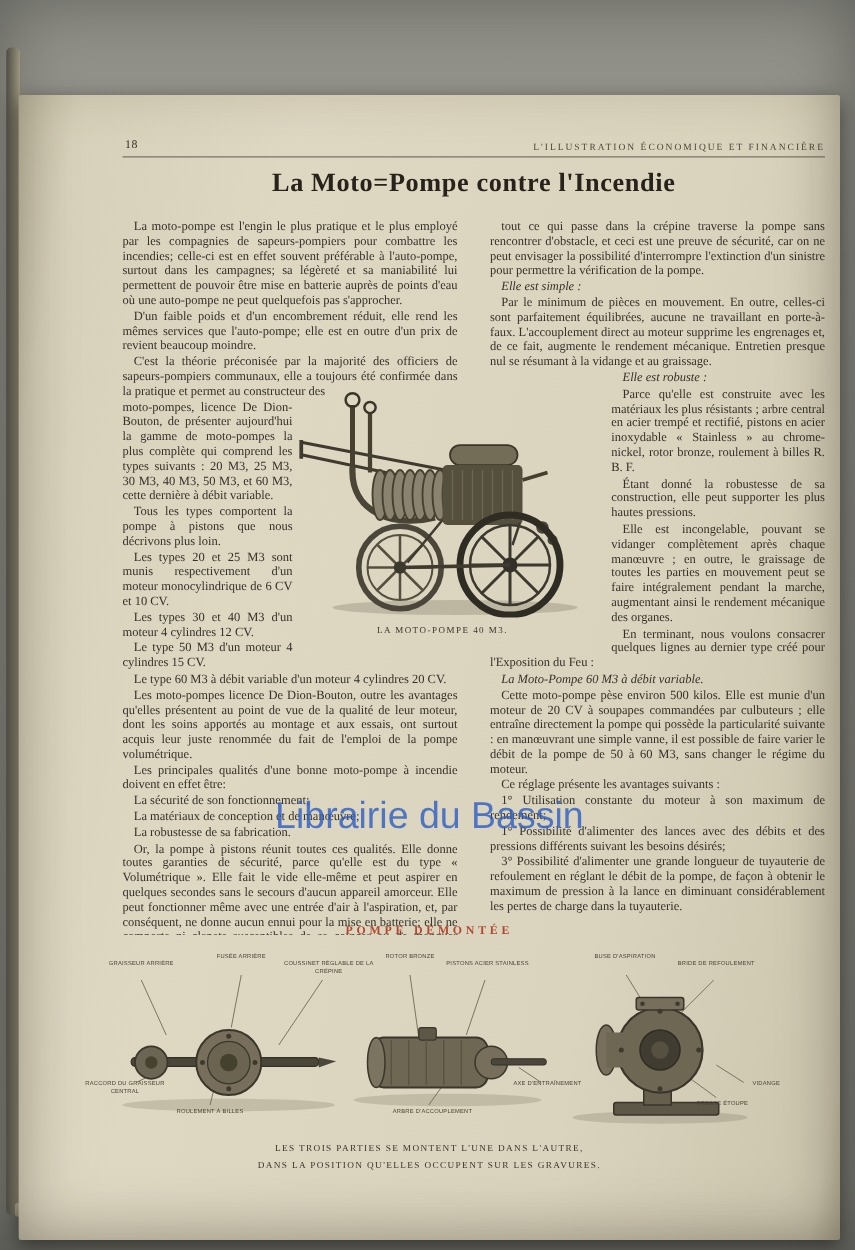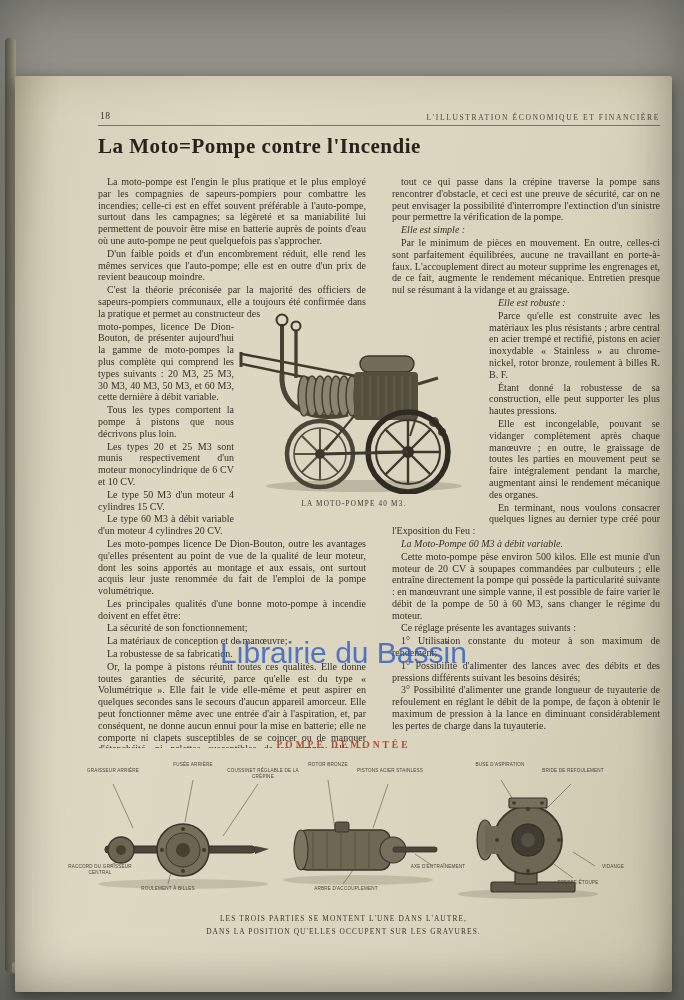--- a/index.html
+++ b/index.html
@@ -18,21 +18,21 @@
   .page{
     position:absolute;left:15px;top:48px;width:657px;height:916px;border-radius:2px;
     background:linear-gradient(100deg,#c6bfa6 0%,#d7d0ba 6%,#ded7c2 28%,#dad3bd 70%,#cdc6af 97%,#bdb59d 100%);
     box-shadow:0 5px 16px rgba(0,0,0,.5), inset 0 0 40px rgba(90,80,50,.18);
     color:#35312a;
     margin-top:28px;
   }
   .header{position:absolute;left:83px;top:34px;width:562px;height:15px;border-bottom:1px solid #7a7466;}
   .page-num{position:absolute;left:2px;top:1px;font-size:9.5px;letter-spacing:.5px;}
   .journal{position:absolute;left:0;right:0;top:3px;text-align:right;font-size:7.6px;letter-spacing:1.6px;color:#4c473b;}
-  .main-title{position:absolute;left:83px;top:58px;width:562px;text-align:left;
+  .main-title{position:absolute;left:83px;top:58px;width:562px;text-align:center;
     font-size:21px;font-weight:bold;letter-spacing:.5px;color:#27231c;}
   .cols{position:absolute;left:83px;top:100px;width:562px;height:572px;display:flex;gap:26px;
     text-align:justify;font-size:10px;line-height:1.18;overflow:hidden;}
   .col{width:276px;}
   .col p{margin:0 0 1px 0;text-indent:9px;}
   .col p.cont{text-indent:0;}
   .col p.ital{font-style:italic;}
   .spacer-r{float:right;width:132px;height:216px;}
   .spacer-l{float:left;width:97px;height:224px;}
   .fig1{position:absolute;left:221px;top:228px;width:236px;text-align:center;}
@@ -67,20 +67,21 @@
 
     <div class="cols">
       <div class="col">
         <p>La moto-pompe est l'engin le plus pratique et le plus employé par les compagnies de sapeurs-pompiers pour combattre les incendies; celle-ci est en effet souvent préférable à l'auto-pompe, surtout dans les campagnes; sa légèreté et sa maniabilité lui permettent de pouvoir être mise en batterie auprès de points d'eau où une auto-pompe ne peut quelquefois pas s'approcher.</p>
         <p>D'un faible poids et d'un encombrement réduit, elle rend les mêmes services que l'auto-pompe; elle est en outre d'un prix de revient beaucoup moindre.</p>
         <p>C'est la théorie préconisée par la majorité des officiers de sapeurs-pompiers communaux, elle a toujours été confirmée dans la pratique et permet au constructeur des</p>
         <div class="spacer-r"></div>
         <p class="cont">moto-pompes, licence De Dion-Bouton, de présenter aujourd'hui la gamme de moto-pompes la plus complète qui comprend les types suivants : 20 M3, 25 M3, 30 M3, 40 M3, 50 M3, et 60 M3, cette dernière à débit variable.</p>
         <p>Tous les types comportent la pompe à pistons que nous décrivons plus loin.</p>
         <p>Les types 20 et 25 M3 sont munis respectivement d'un moteur monocylindrique de 6 CV et 10 CV.</p>
+        <p>Les types 30 et 40 M3 d'un moteur 4 cylindres 12 CV.</p>
         <p>Le type 50 M3 d'un moteur 4 cylindres 15 CV.</p>
         <p>Le type 60 M3 à débit variable d'un moteur 4 cylindres 20 CV.</p>
         <p>Les moto-pompes licence De Dion-Bouton, outre les avantages qu'elles présentent au point de vue de la qualité de leur moteur, dont les soins apportés au montage et aux essais, ont surtout acquis leur juste renommée du fait de l'emploi de la pompe volumétrique.</p>
         <p>Les principales qualités d'une bonne moto-pompe à incendie doivent en effet être:</p>
         <p>La sécurité de son fonctionnement;</p>
         <p>La matériaux de conception et de manœuvre;</p>
         <p>La robustesse de sa fabrication.</p>
         <p>Or, la pompe à pistons réunit toutes ces qualités. Elle donne toutes garanties de sécurité, parce qu'elle est du type « Volumétrique ». Elle fait le vide elle-même et peut aspirer en quelques secondes sans le secours d'aucun appareil amorceur. Elle peut fonctionner même avec une entrée d'air à l'aspiration, et, par conséquent, ne donne aucun ennui pour la mise en batterie; elle ne comporte ni clapets susceptibles de se coincer ou de manquer d'étanchéité, ni palettes susceptibles de se rompre; elle ne nécessite aucun démontage, ni pour l'entretien, ni pendant le fonctionnement, puisque</p>
       </div>
       <div class="col">

